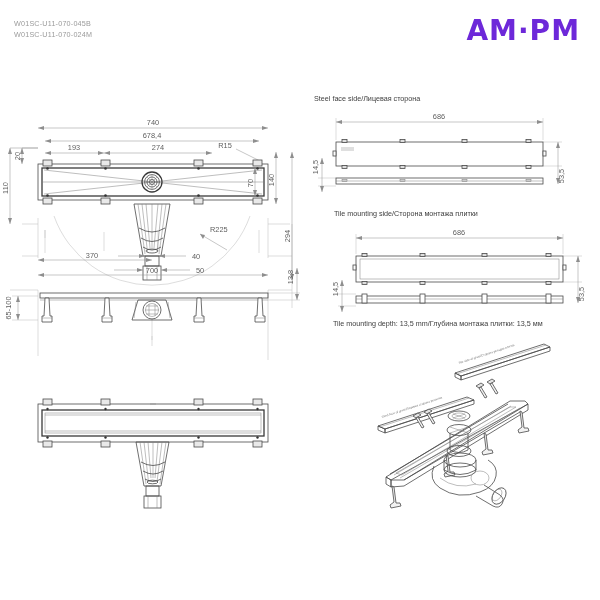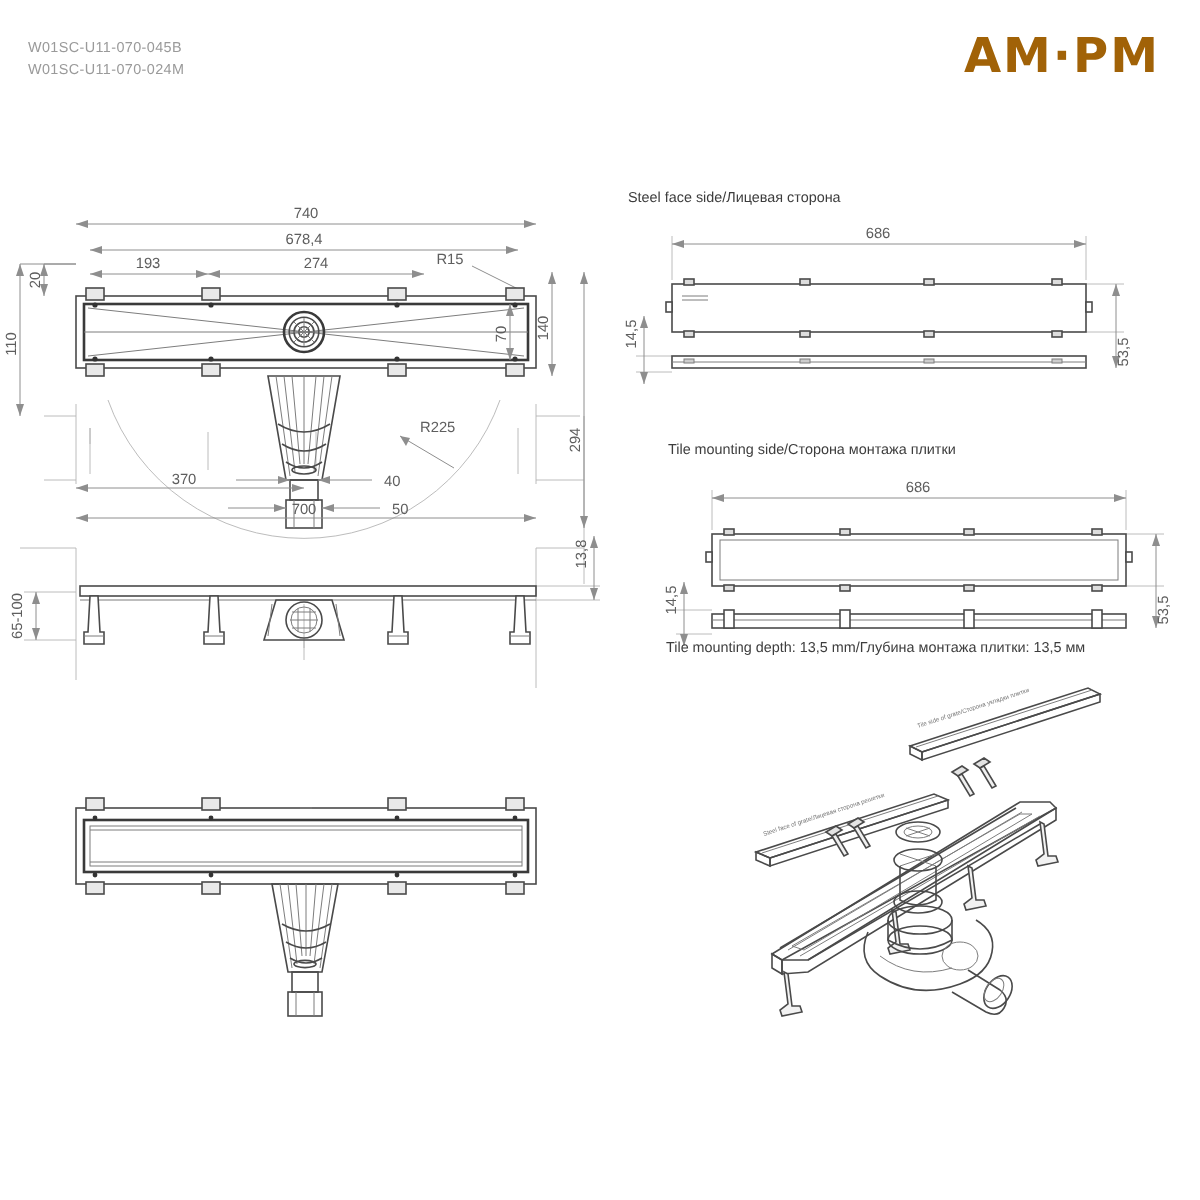--- a/index.html
+++ b/index.html
@@ -9,21 +9,21 @@
     color:#2b2b2b;position:relative;
   }
   .page{position:absolute;inset:0;}
 
   
   .codes{position:absolute;left:14px;top:18px;font-size:7.2px;line-height:11px;color:#9a9a9a;letter-spacing:.2px;}
   .codes div{white-space:nowrap;}
   .logo{
     position:absolute;right:20px;top:14px;
     font-family:"DejaVu Sans",sans-serif;
-    font-size:24px;font-weight:700;letter-spacing:1px;color:#a16207;
+    font-size:28px;font-weight:700;letter-spacing:1px;color:#6d28d9;
   }
 
   
   svg{display:block;overflow:visible;}
   .blk{position:absolute;}
 
   
   .ln{stroke:#4a4a4a;stroke-width:.8;fill:none;}
   .ln2{stroke:#3a3a3a;stroke-width:1.3;fill:none;}
   .lnthin{stroke:#7d7d7d;stroke-width:.5;fill:none;}
@@ -37,21 +37,21 @@
 <body>
 
 <div class="page">
 
   <div class="codes">
     <div>W01SC-U11-070-045B</div>
     <div>W01SC-U11-070-024M</div>
   </div>
   <div class="logo">AM·PM</div>
 
-  <div class="blk" style="left:0px;top:92px;width:320px;height:180px;">
+  <div class="blk" style="left:0px;top:108px;width:320px;height:180px;">
     <svg width="320" height="180" viewBox="0 0 320 180">
 
       <g class="ext">
         <line x1="38" y1="150" x2="38" y2="110"></line>
         <line x1="268" y1="150" x2="268" y2="110"></line>
         <line x1="45" y1="145" x2="45" y2="122"></line>
         <line x1="259" y1="145" x2="259" y2="122"></line>
         <line x1="45" y1="130" x2="45" y2="122"></line>
         <line x1="104" y1="143" x2="104" y2="124"></line>
         <line x1="158" y1="143" x2="158" y2="124"></line>
@@ -376,21 +376,21 @@
 
       <g class="dim">
         <line x1="248" y1="50" x2="248" y2="92"></line>
         <path d="M248 50 l-2 6 h4 z" fill="#8e8e8e" stroke="none"></path>
         <path d="M248 92 l-2 -6 h4 z" fill="#8e8e8e" stroke="none"></path>
       </g>
       <text class="dimtxt" x="254" y="84" text-anchor="middle" transform="rotate(-90,254,84)">53,5</text>
     </svg>
   </div>
 
-  <div class="blk" style="left:330px;top:202px;width:270px;height:120px;margin-top:11px;">
+  <div class="blk" style="left:330px;top:202px;width:270px;height:120px;">
     <svg width="270" height="120" viewBox="0 0 270 120">
       <text class="sect-label" x="4" y="14">Tile mounting side/Сторона монтажа плитки</text>
 
       <g class="ext">
         <line x1="26" y1="52" x2="26" y2="32"></line>
         <line x1="233" y1="52" x2="233" y2="32"></line>
         <line x1="233" y1="54" x2="252" y2="54"></line>
         <line x1="233" y1="80" x2="252" y2="80"></line>
         <line x1="26" y1="92" x2="8" y2="92"></line>
         <line x1="26" y1="104" x2="8" y2="104"></line>

